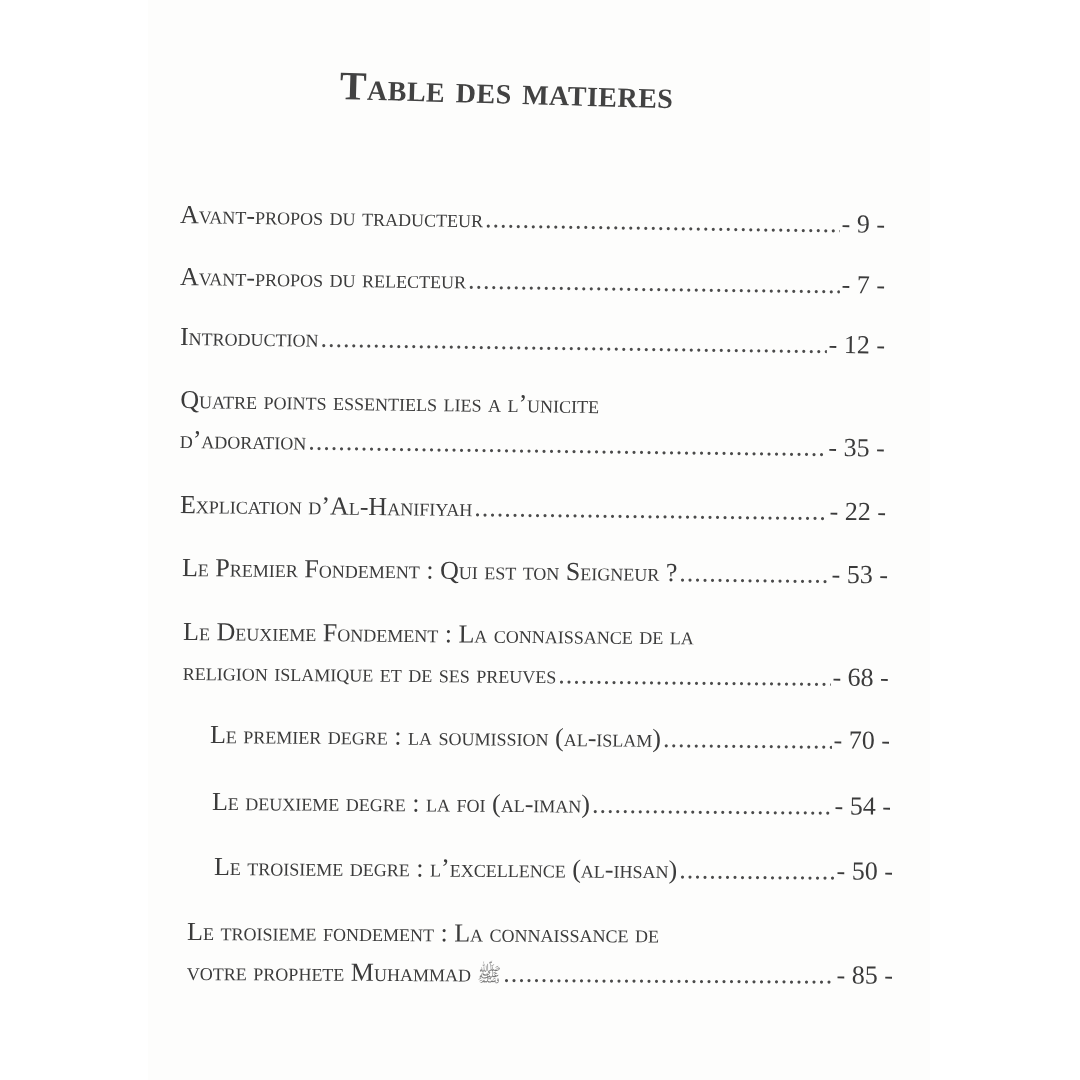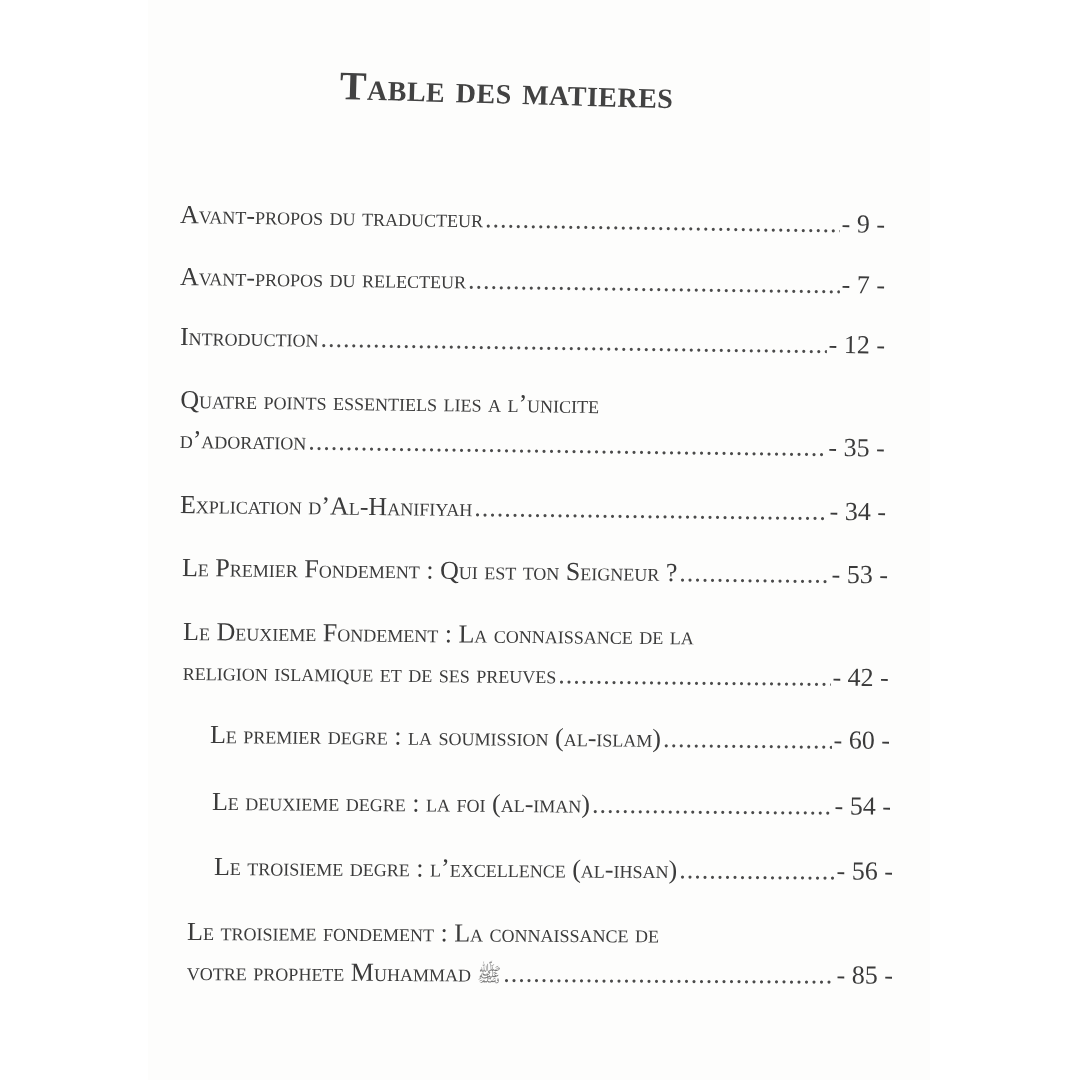--- a/index.html
+++ b/index.html
@@ -75,64 +75,64 @@
     <span>d’adoration</span>
     <span class="dots"></span>
     <span class="page-num">- 35 -</span>
   </div>
 </div>
 
 <div class="entry" style="left:180px; top:490px; width:706px; transform:rotate(0.6deg);">
   <div class="line">
     <span>Explication d’Al-Hanifiyah</span>
     <span class="dots"></span>
-    <span class="page-num">- 34 -</span>
+    <span class="page-num">- 22 -</span>
   </div>
 </div>
 
 <div class="entry" style="left:182px; top:553px; width:706px; transform:rotate(0.6deg);">
   <div class="line">
     <span>Le Premier Fondement : Qui est ton Seigneur ?</span>
     <span class="dots"></span>
     <span class="page-num">- 53 -</span>
   </div>
 </div>
 
 <div class="entry" style="left:183px; top:617px; width:706px; transform:rotate(0.5deg);">
   <div class="line">
     <span>Le Deuxieme Fondement : La connaissance de la</span>
   </div>
   <div class="line" style="margin-top:10px;">
     <span>religion islamique et de ses preuves</span>
     <span class="dots"></span>
-    <span class="page-num">- 42 -</span>
+    <span class="page-num">- 68 -</span>
   </div>
 </div>
 
 <div class="entry" style="left:210px; top:720px; width:680px; transform:rotate(0.5deg);">
   <div class="line">
     <span>Le premier degre : la soumission (al-islam)</span>
     <span class="dots"></span>
-    <span class="page-num">- 60 -</span>
+    <span class="page-num">- 70 -</span>
   </div>
 </div>
 
 <div class="entry" style="left:212px; top:787px; width:679px; transform:rotate(0.4deg);">
   <div class="line">
     <span>Le deuxieme degre : la foi (al-iman)</span>
     <span class="dots"></span>
     <span class="page-num">- 54 -</span>
   </div>
 </div>
 
 <div class="entry" style="left:214px; top:852px; width:679px; transform:rotate(0.4deg);">
   <div class="line">
     <span>Le troisieme degre : l’excellence (al-ihsan)</span>
     <span class="dots"></span>
-    <span class="page-num">- 56 -</span>
+    <span class="page-num">- 50 -</span>
   </div>
 </div>
 
 <div class="entry" style="left:187px; top:917px; width:706px; transform:rotate(0.3deg);">
   <div class="line">
     <span>Le troisieme fondement : La connaissance de</span>
   </div>
   <div class="line" style="margin-top:10px;">
     <span>votre prophete Muhammad</span>
     <span class="honorific">ﷺ</span>

